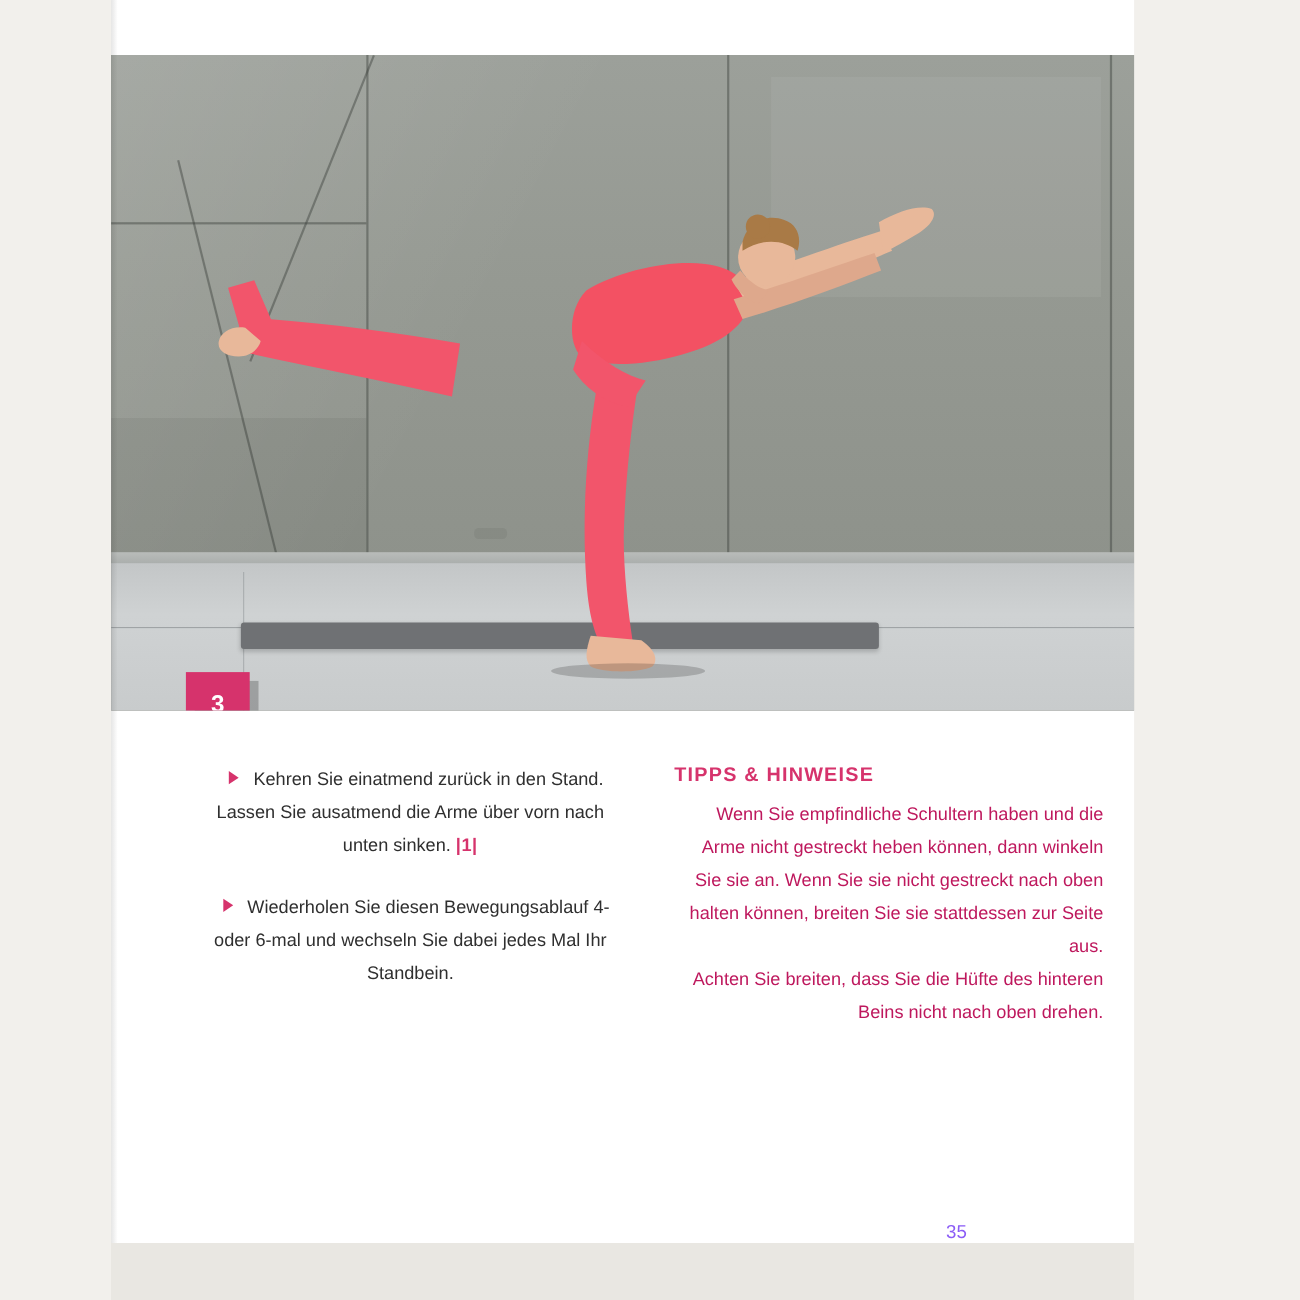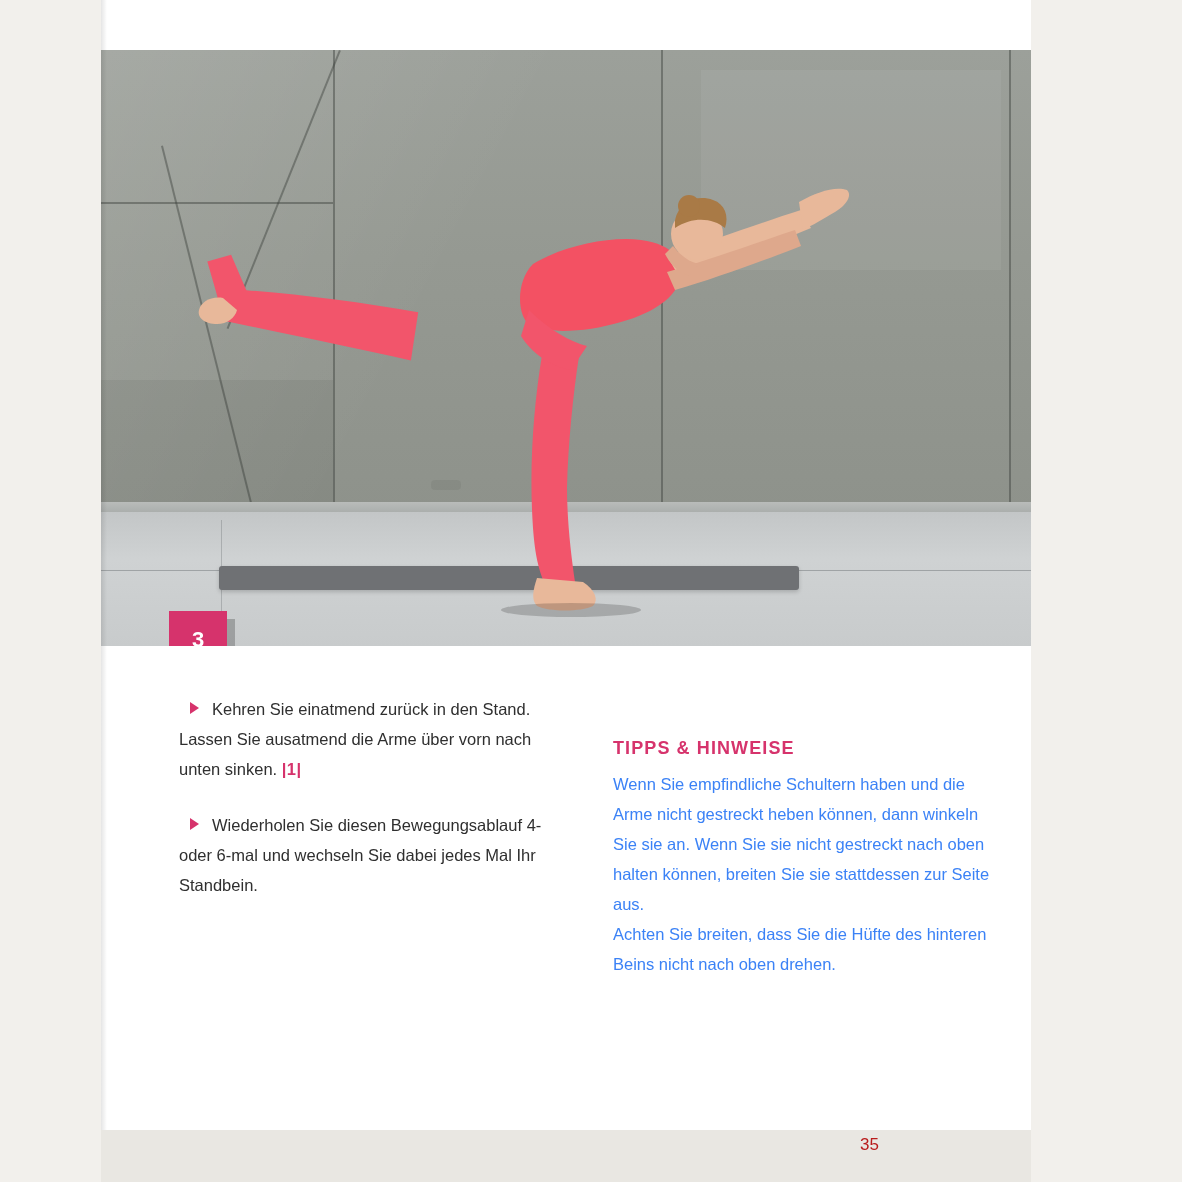--- a/index.html
+++ b/index.html
@@ -141,32 +141,32 @@
     position: absolute;
     left: 78px;
     top: 694px;
     width: 388px;
   }
   .col-right {
     position: absolute;
     left: 512px;
     top: 694px;
     width: 390px;
-    margin-top: 44px;
   }
 
   .para {
     position: relative;
     margin: 0 0 26px 0;
     font-family: "Liberation Sans", sans-serif;
     font-size: 16.5px;
     line-height: 30px;
     color: #2f2f2f;
     padding-left: 0;
     text-indent: 0;
+    text-align: center;
   }
   .para .bullet {
     display: inline-block;
     width: 0; height: 0;
     border-left: 9px solid #d6336c;
     border-top: 6px solid transparent;
     border-bottom: 6px solid transparent;
     margin-right: 13px;
     margin-left: 11px;
     vertical-align: 1px;
@@ -183,31 +183,32 @@
     font-size: 18px;
     letter-spacing: 1.1px;
     color: #d6336c;
     margin: 0 0 10px 0;
   }
   .tips-body p {
     margin: 0 0 0 0;
     font-family: "Liberation Sans", sans-serif;
     font-size: 16.5px;
     line-height: 30px;
-    color: #3b82f6;
+    color: #be185d;
+    text-align: right;
   }
   .tips-body p + p { margin-top: 0; }
 
   .page-number {
     position: absolute;
     left: 860px;
-    top: 1135px;
+    top: 1110px;
     font-family: "Liberation Sans", sans-serif;
     font-size: 17px;
-    color: #b91c1c;
+    color: #8b5cf6;
   }
 </style>
 </head>
 <body>
 
 <div class="page">
 
   <div class="photo">
     <div class="wall"></div>
 

